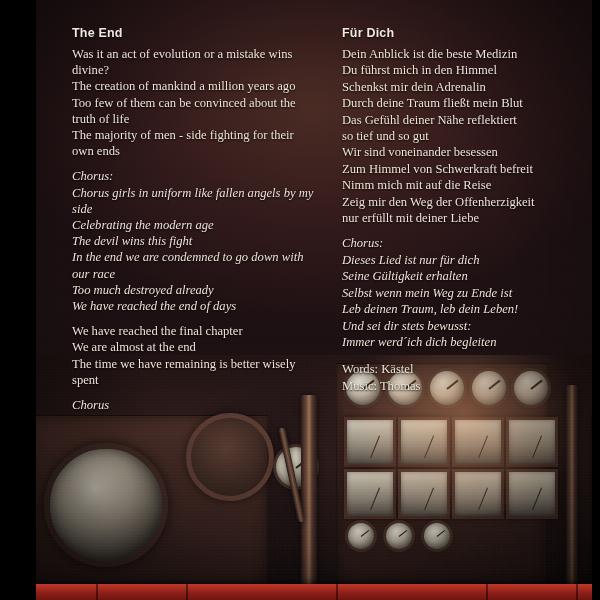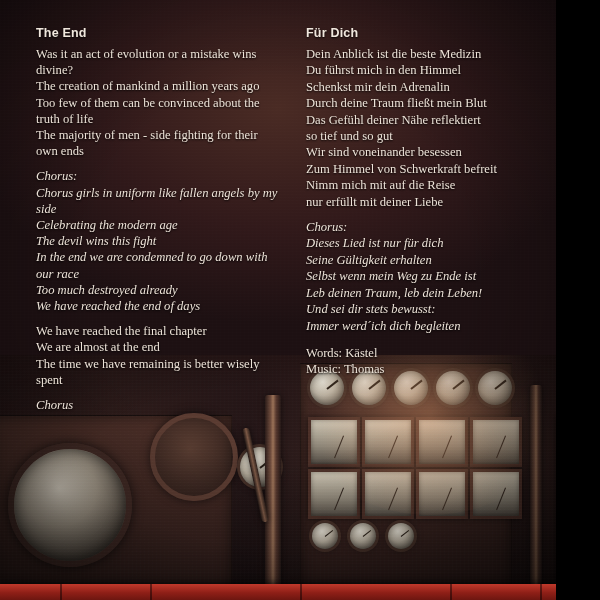--- a/index.html
+++ b/index.html
@@ -12,20 +12,21 @@
     height: 600px;
     overflow: hidden;
     font-family: "Liberation Serif", serif;
   }
   #page {
     position: relative;
     width: 556px;
     height: 600px;
     background: #b91c1c;
     overflow: hidden;
+    margin-left: 36px;
   }
 
   
   .bg-base {
     position: absolute;
     inset: 0;
     background:
       radial-gradient(ellipse 70% 45% at 50% 18%, #4a2b24 0%, #31191a 45%, #1d1012 80%),
       linear-gradient(180deg, #3b2220 0%, #2a1718 35%, #241416 60%, #1b0f11 100%);
   }
@@ -290,20 +291,21 @@
 
       <div class="line">Dein Anblick ist die beste Medizin</div>
       <div class="line">Du führst mich in den Himmel</div>
       <div class="line">Schenkst mir dein Adrenalin</div>
       <div class="line">Durch deine Traum fließt mein Blut</div>
       <div class="line">Das Gefühl deiner Nähe reflektiert</div>
       <div class="line">so tief und so gut</div>
       <div class="line">Wir sind voneinander besessen</div>
       <div class="line">Zum Himmel von Schwerkraft befreit</div>
       <div class="line">Nimm mich mit auf die Reise</div>
+      <div class="line">Zeig mir den Weg der Offenherzigkeit</div>
       <div class="line">nur erfüllt mit deiner Liebe</div>
 
       <div class="line blank"></div>
 
       <div class="line italic">Chorus:</div>
       <div class="line italic">Dieses Lied ist nur für dich</div>
       <div class="line italic">Seine Gültigkeit erhalten</div>
       <div class="line italic">Selbst wenn mein Weg zu Ende ist</div>
       <div class="line italic">Leb deinen Traum, leb dein Leben!</div>
       <div class="line italic">Und sei dir stets bewusst:</div>

